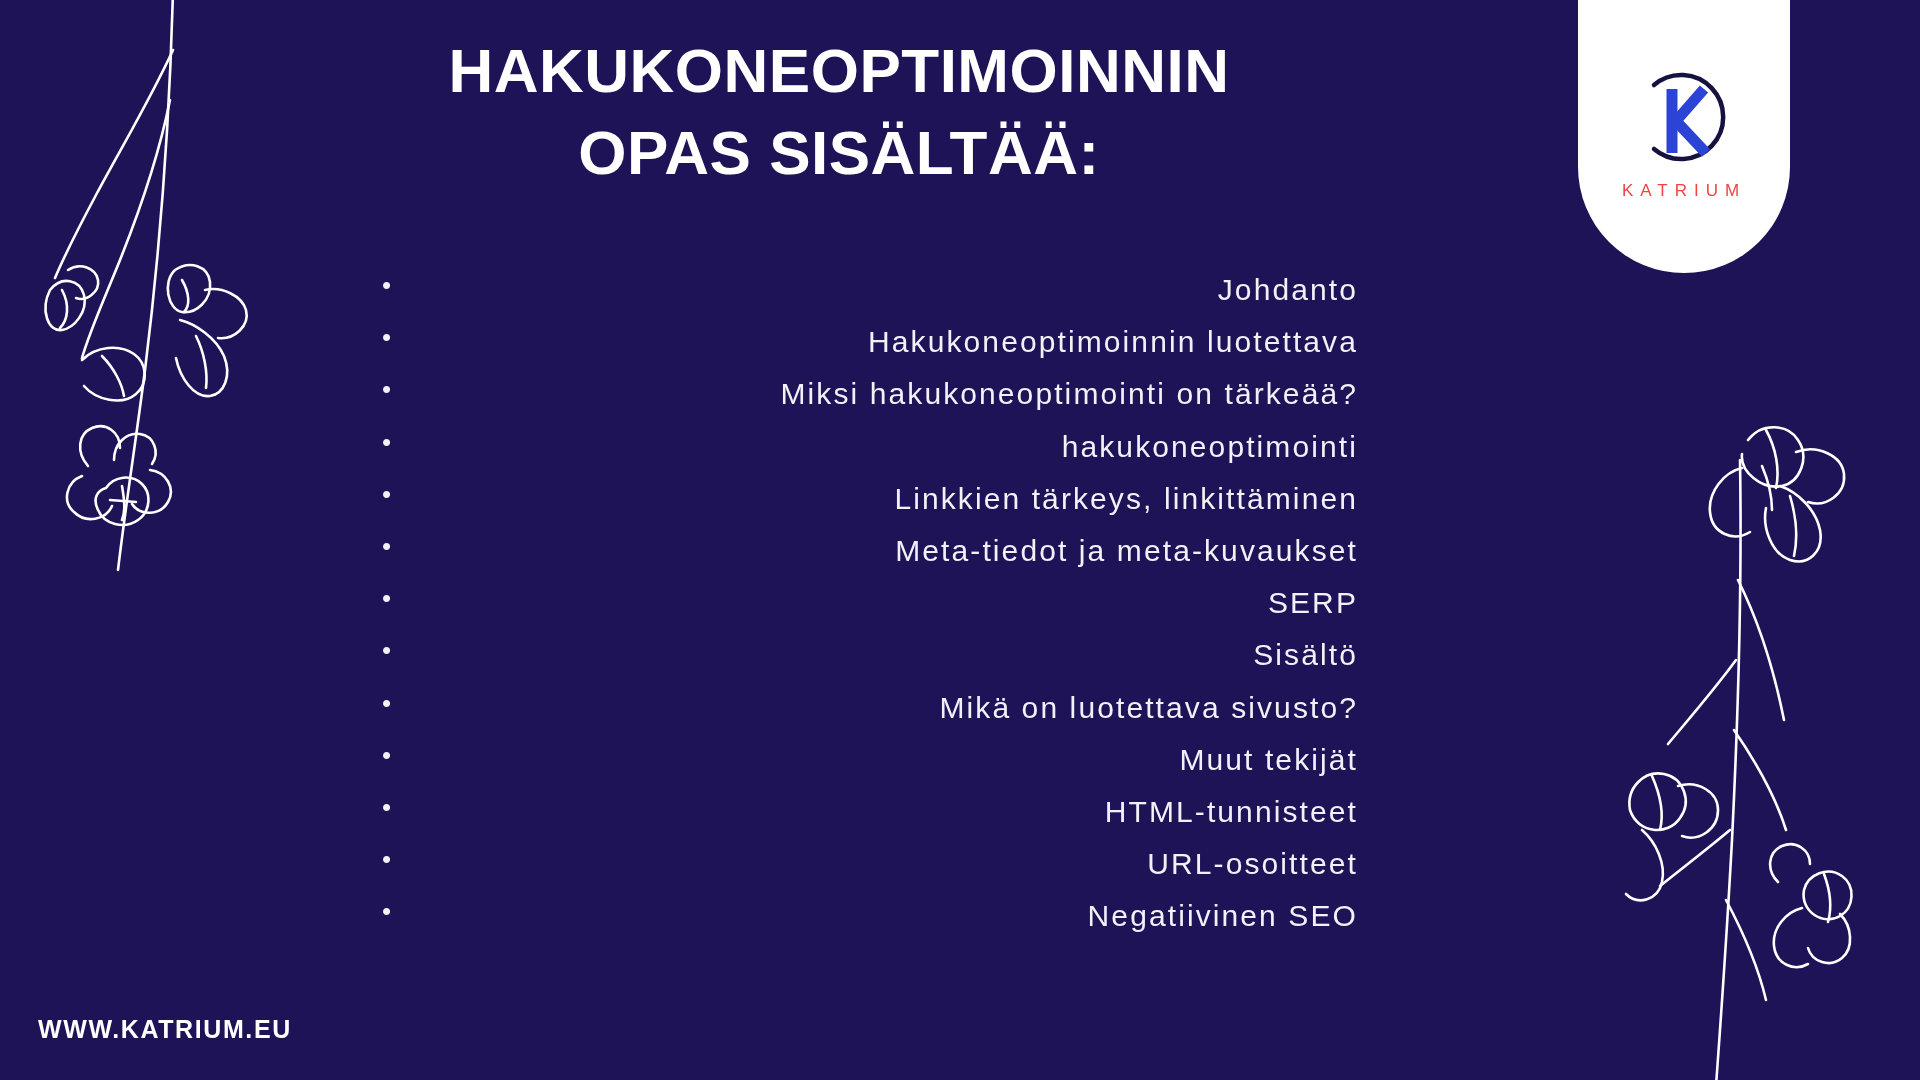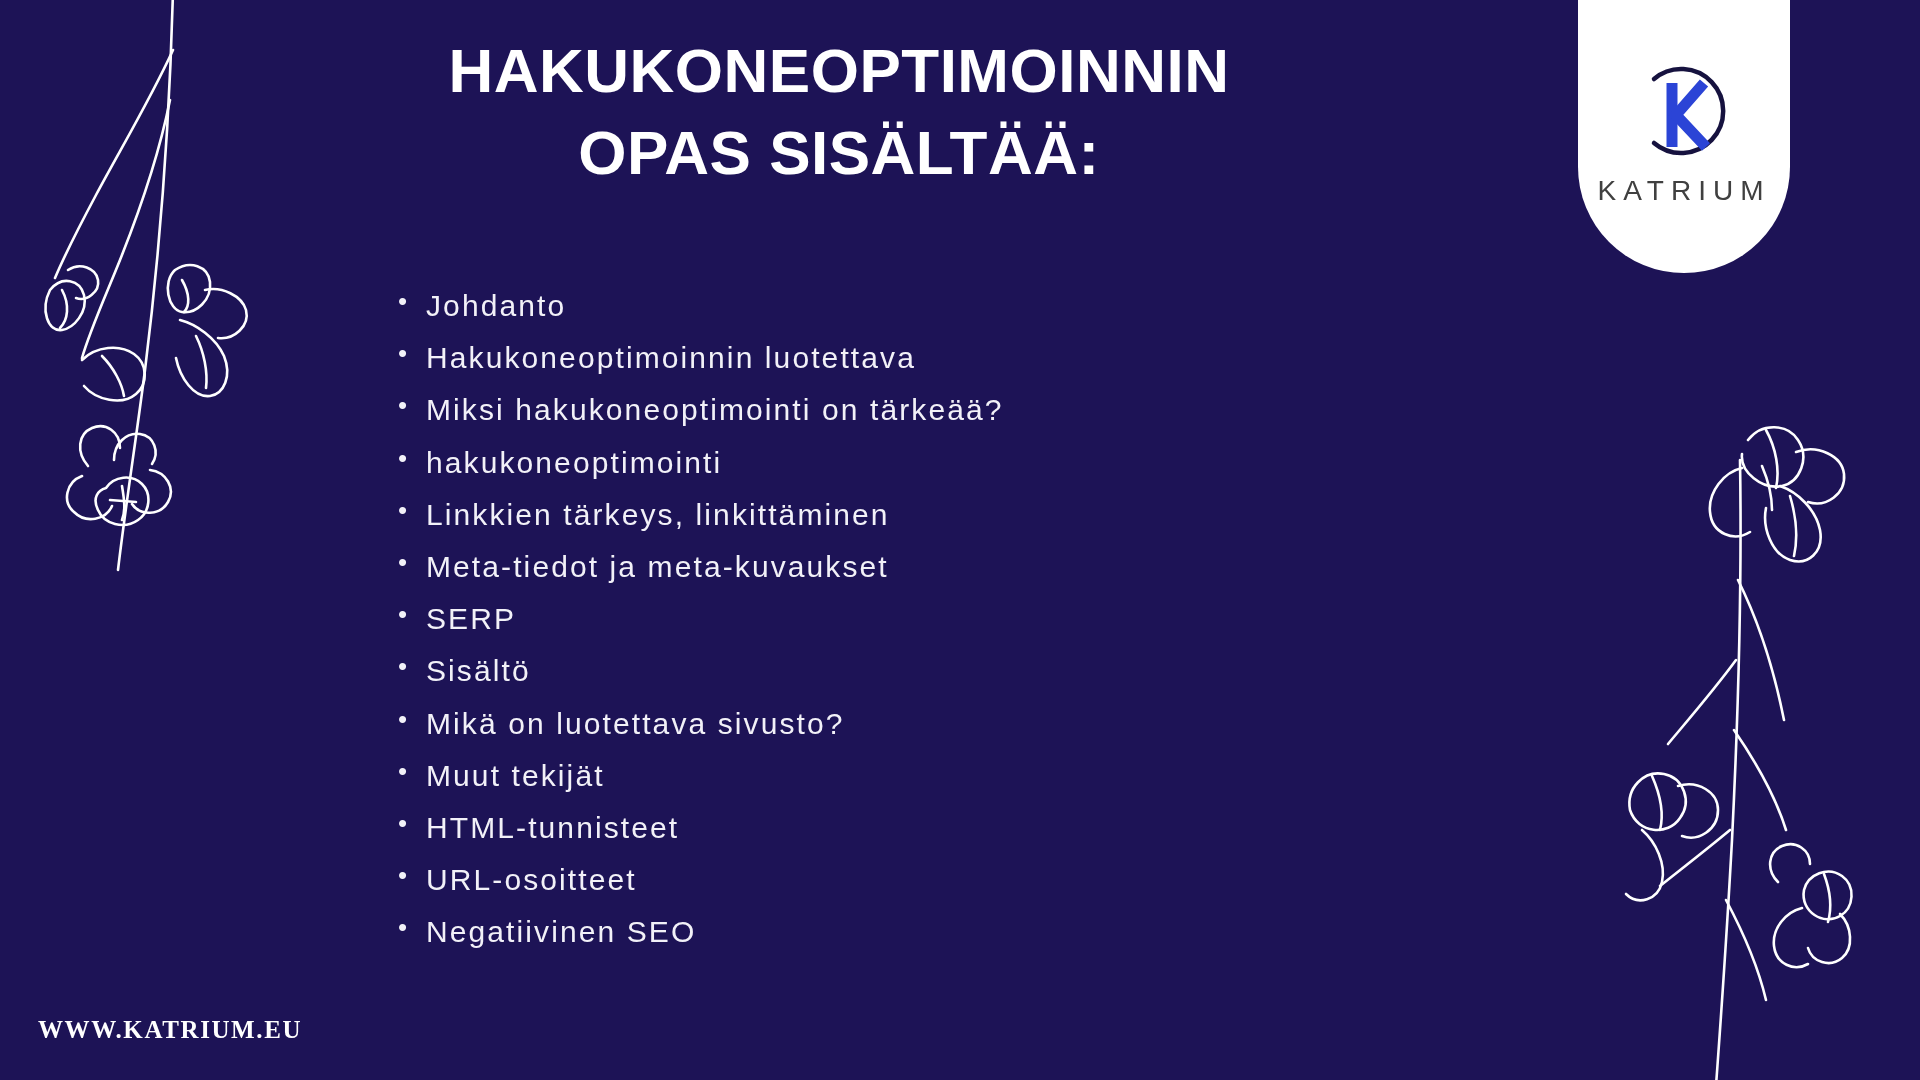--- a/index.html
+++ b/index.html
@@ -41,22 +41,22 @@
     position: relative;
     width: 120px;
     height: 112px;
     display: flex;
     align-items: center;
     justify-content: center;
   }
   .logo-mark svg { display: block; }
   .logo-word {
     margin-top: 8px;
-    color: #404040;
-    font-size: 28px;
+    color: #ef4444;
+    font-size: 17px;
     letter-spacing: 7px;
     font-weight: 400;
     font-family: "Liberation Sans", sans-serif;
   }
 
   
   .title-block {
     position: absolute;
     top: 30px;
     left: 289px;
@@ -73,23 +73,24 @@
   }
 
   
   .list-block {
     position: absolute;
     top: 268px;
     left: 378px;
     width: 980px;
   }
   .list-block ul {
-    margin: 16px;
+    margin: 0;
     padding: 0;
     list-style: none;
+    text-align: right;
   }
   .list-item {
     position: relative;
     color: #f2f1f8;
     font-size: 30px;
     letter-spacing: 2.1px;
     line-height: 1.44;
     padding-left: 32px;
     margin-bottom: 9px;
     font-family: "Liberation Sans", sans-serif;
@@ -108,21 +109,21 @@
 
   
   .footer-url {
     position: absolute;
     left: 38px;
     bottom: 36px;
     color: #ffffff;
     font-weight: bold;
     font-size: 25px;
     letter-spacing: 1.6px;
-    font-family: Liberation Serif, serif;
+    font-family: Liberation Sans, sans-serif;
   }
 
   
   .floral {
     position: absolute;
     pointer-events: none;
   }
   .floral-left {
     top: -10px;
     left: 10px;

